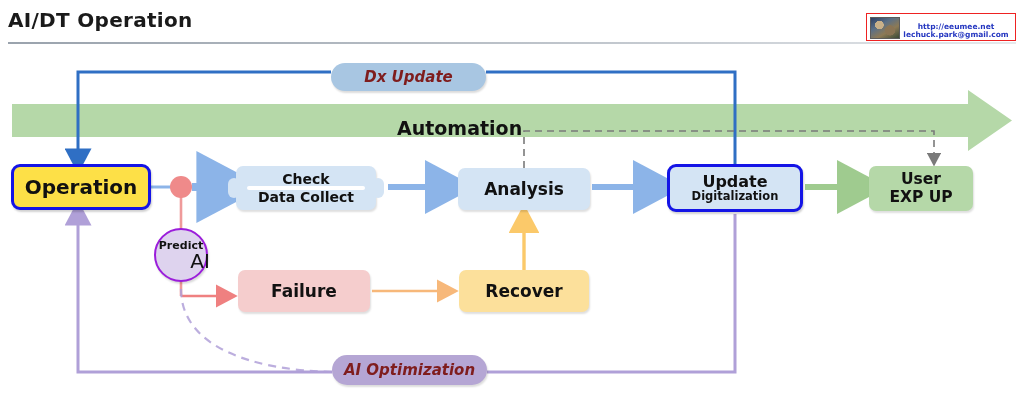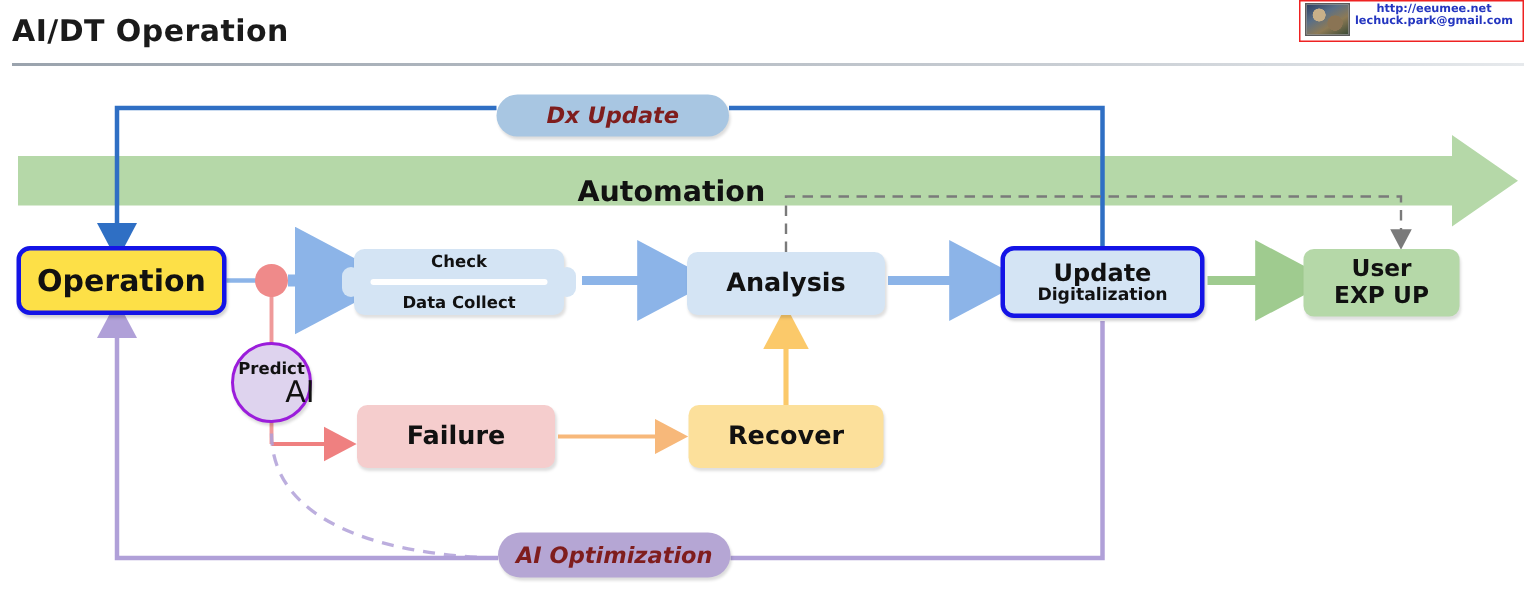--- a/index.html
+++ b/index.html
@@ -36,28 +36,28 @@
     top: 42px;
     width: 1008px;
     height: 2px;
     background: linear-gradient(to right, #9aa3ad, #c9ced4 70%, #e6e9ec);
   }
 
   
   #badge {
     position: absolute;
     left: 866px;
-    top: 0;
+    top: 13px;
     width: 150px;
     height: 28px;
     border: 1.5px solid #ee2222;
     background: #ffffff;
     box-sizing: border-box;
     display: flex;
-    align-items: flex-start;
+    align-items: flex-end;
     padding: 1px 3px;
   }
   #badge-thumb {
     width: 30px;
     height: 22px;
     flex: 0 0 auto;
     border: 1px solid #5b5b5b;
     box-sizing: border-box;
     background:
       radial-gradient(circle at 30% 35%, #c8b089 0 18%, rgba(0,0,0,0) 19%),
@@ -111,23 +111,22 @@
     border: 3px solid #1414e6;
     border-radius: 9px;
     font-size: 20px;
     box-shadow: 1px 2px 2px rgba(0,0,0,0.18);
   }
 
   #node-check {
     left: 236px; top: 120px; width: 140px; height: 44px;
     background: #d4e4f4;
     border-radius: 7px;
-    font-size: 11px;
+    font-size: 14px;
     line-height: 1.0;
-    justify-content: space-between;
     padding: 3px 0;
     box-shadow: 1px 2px 2px rgba(0,0,0,0.13);
   }
   #node-check::before, #node-check::after {
     content: "";
     position: absolute;
     top: 12px;
     width: 12px; height: 20px;
     background: #d4e4f4;
     border-radius: 7px;
@@ -219,21 +218,21 @@
   }
   #pill-aiopt {
     left: 332px; top: 309px; width: 155px; height: 30px;
     background: #b5a6d4;
     font-size: 15px;
   }
 
   
   #automation-label {
     position: absolute;
-    left: 385px; top: 71px;
+    left: 397px; top: 71px;
     font-family: "DejaVu Sans", sans-serif;
     font-size: 19px;
     font-weight: bold;
     color: #111111;
     white-space: nowrap;
   }
 </style>
 </head>
 <body>
 

